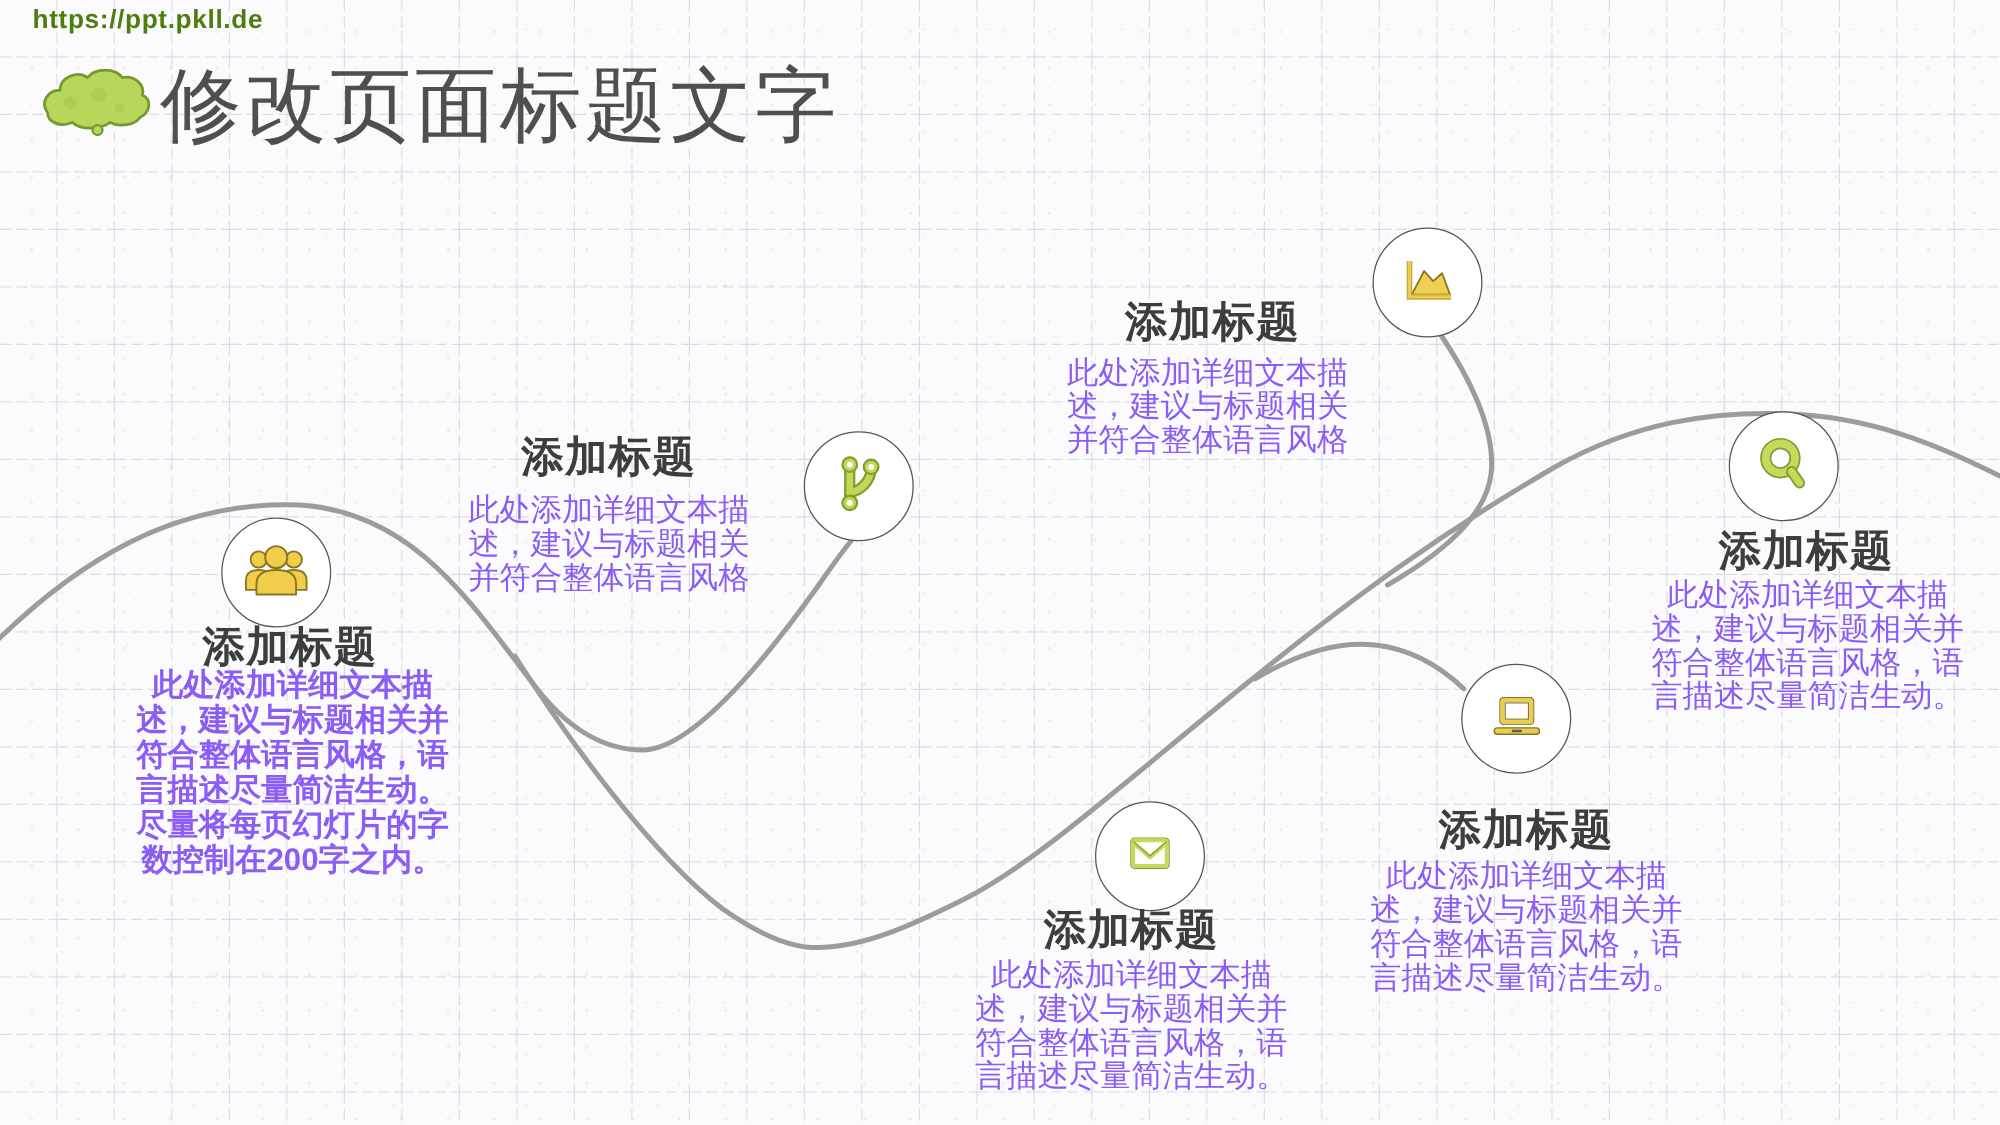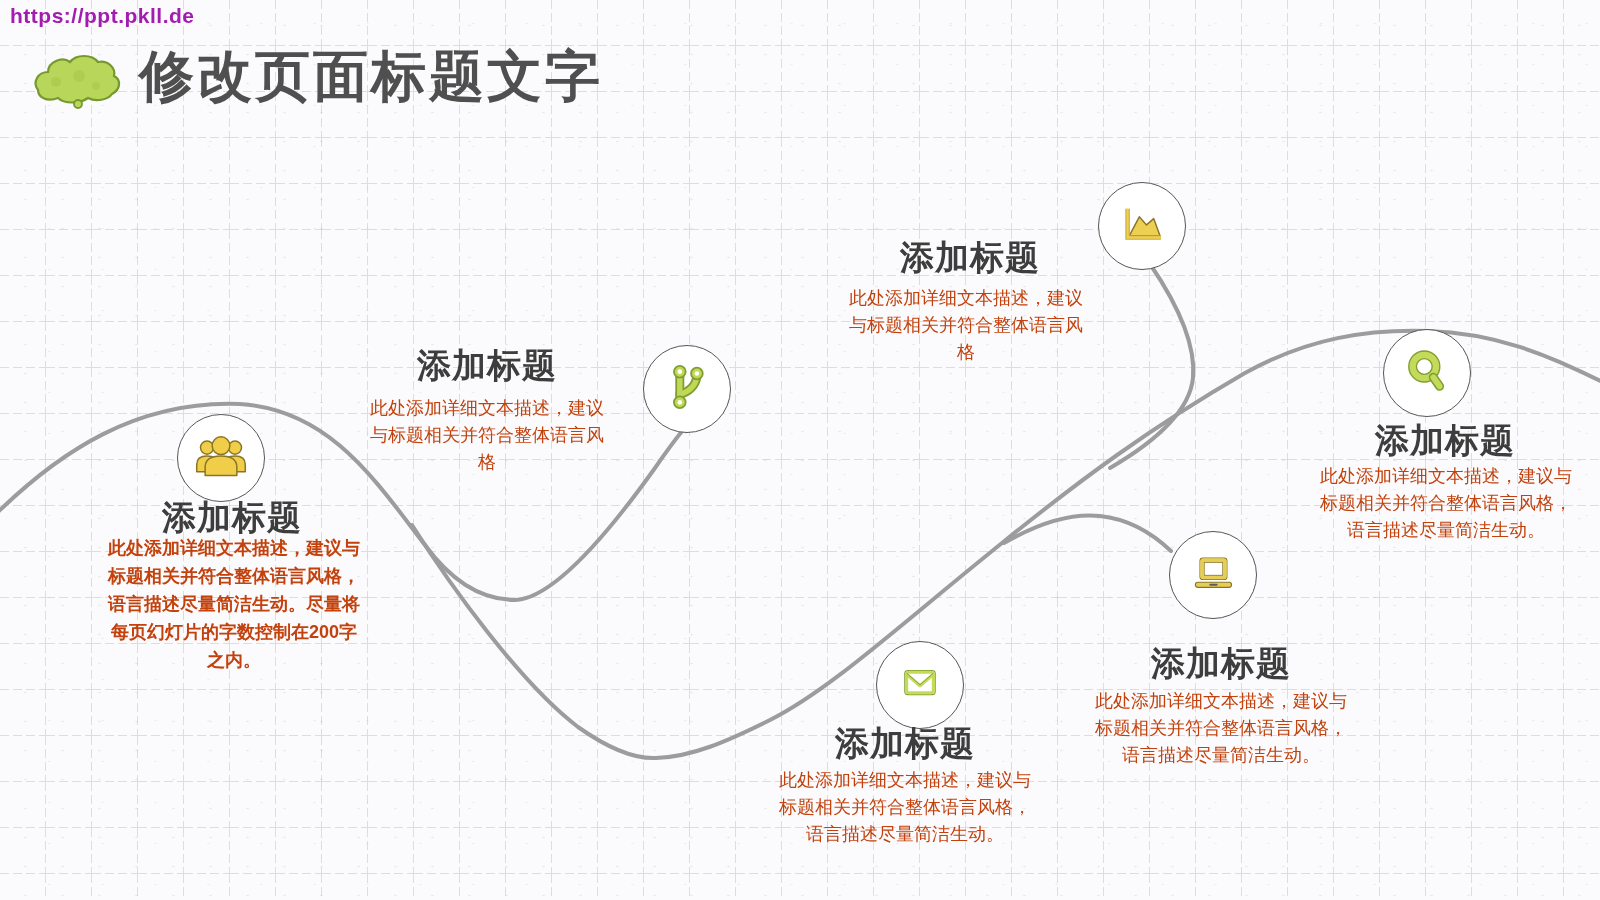--- a/index.html
+++ b/index.html
@@ -14,41 +14,41 @@
     background-image:
       radial-gradient(rgba(140,140,160,.14) 1px, transparent 1.4px),
       radial-gradient(rgba(140,140,160,.10) 1px, transparent 1.4px);
     background-size:37px 29px,53px 41px;
     background-position:7px 11px,23px 3px;
   }
   .bg-grid{position:absolute;left:0;top:0;z-index:0;}
   .curves{position:absolute;left:0;top:0;z-index:1;}
 
   .watermark{
-    position:absolute;left:10px;top:4px;z-index:3;
-    font-size:21px;letter-spacing:.5px;color:#a21caf;font-weight:600;
+    position:absolute;left:26px;top:4px;z-index:3;
+    font-size:21px;letter-spacing:.5px;color:#4d7c0f;font-weight:600;
   }
   .page-title{
-    position:absolute;left:139px;top:40px;z-index:3;margin:0;
-    font-size:55px;font-weight:700;letter-spacing:3px;color:#4f4f4f;
+    position:absolute;left:128px;top:40px;z-index:3;margin:0;
+    font-size:65px;font-weight:400;letter-spacing:3px;color:#4f4f4f;
   }
   .cloud{position:absolute;left:24px;top:46px;z-index:3;}
 
   .circle{
     position:absolute;z-index:2;width:88px;height:88px;border-radius:50%;
     background:#ffffff;border:1.5px solid #565656;box-sizing:border-box;
     display:flex;align-items:center;justify-content:center;
   }
   .node-title{
     position:absolute;z-index:2;margin:0;text-align:center;
     font-size:34px;font-weight:600;color:#3d3d3d;letter-spacing:1px;
   }
   .node-body{
     position:absolute;z-index:2;margin:0;text-align:center;
-    font-size:18px;line-height:27px;color:#c2410c;
+    font-size:25px;line-height:27px;color:#8b5cf6;
     word-break:break-all;
   }
 
   
   .c1{left:177px;top:414px;}
   .t1{left:92px;top:495px;width:280px;}
   .b1{left:107px;top:534px;width:254px;line-height:28px;font-weight:bold;}
   
   .c2{left:643px;top:345px;}
   .t2{left:372px;top:343px;width:230px;}

